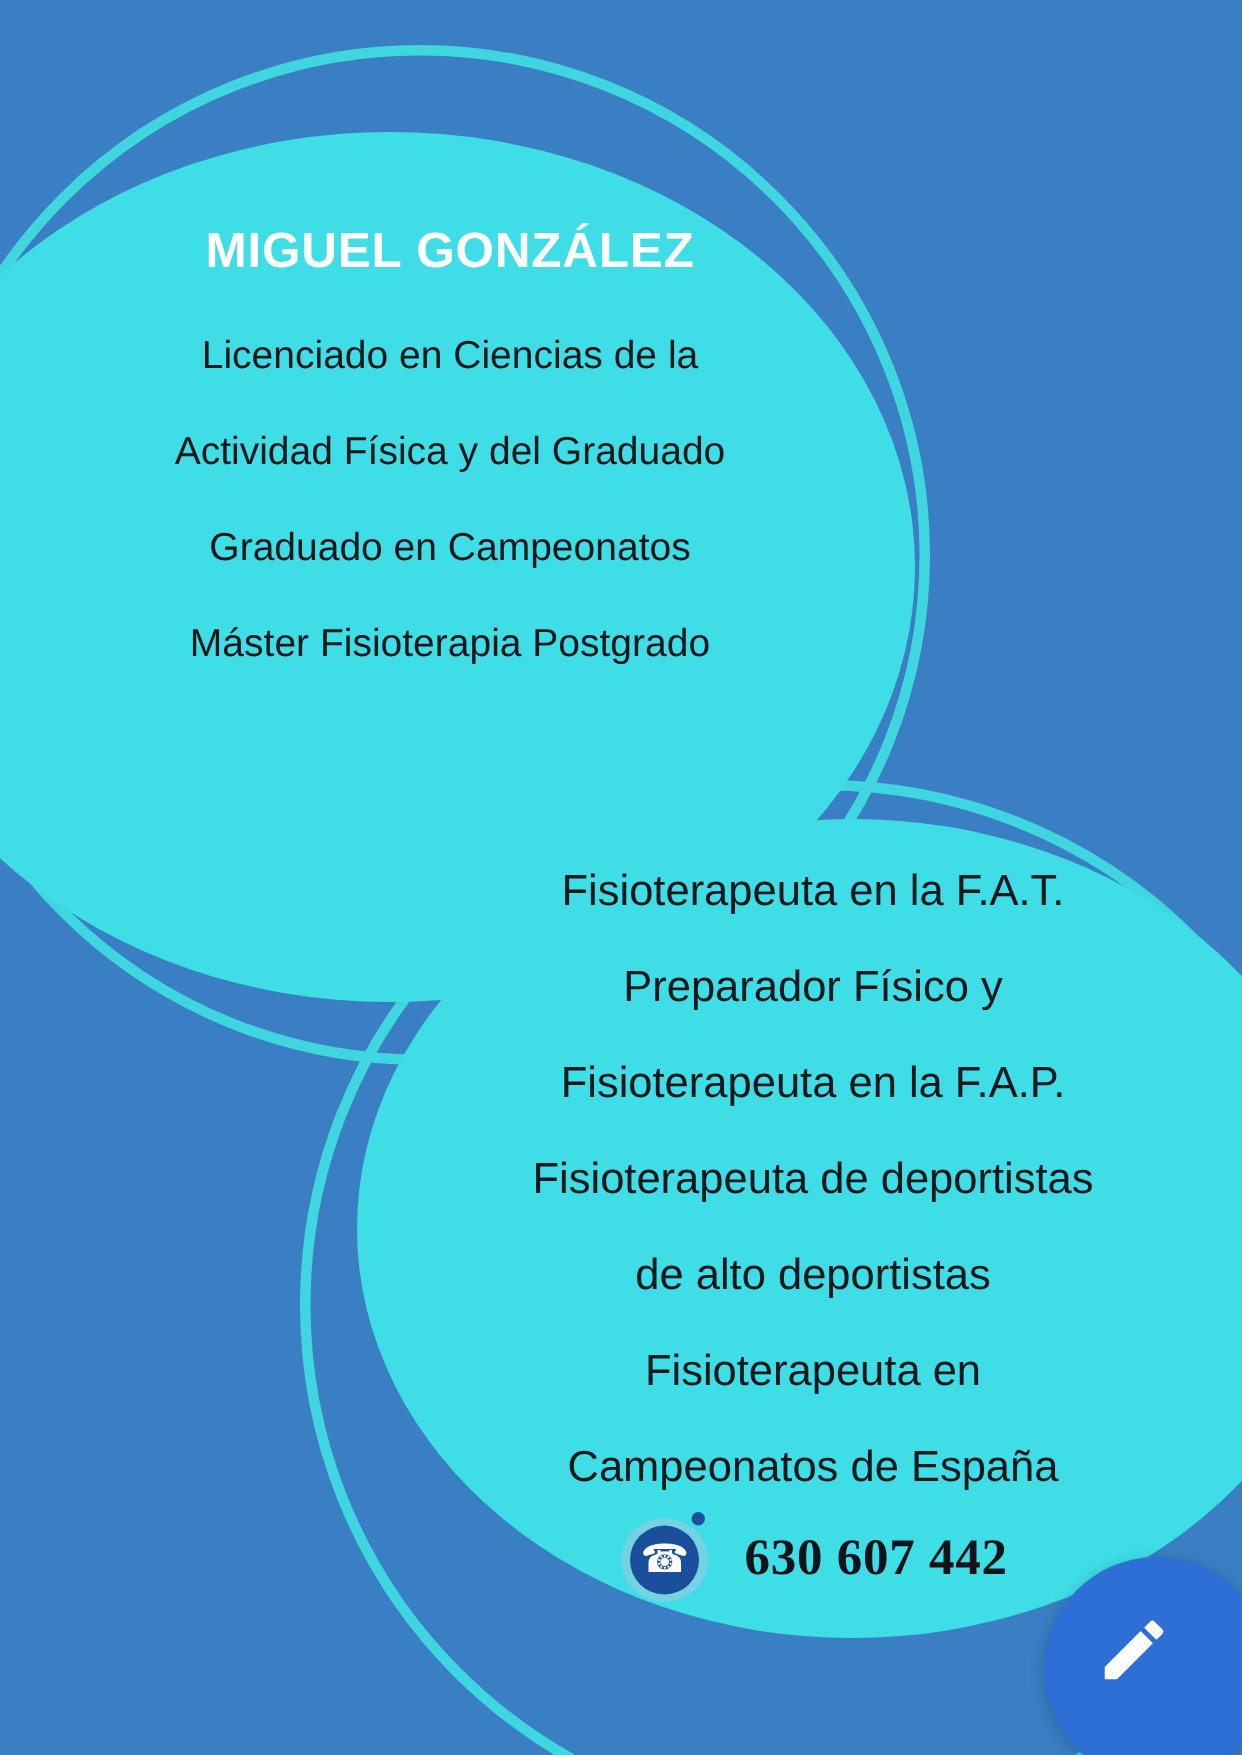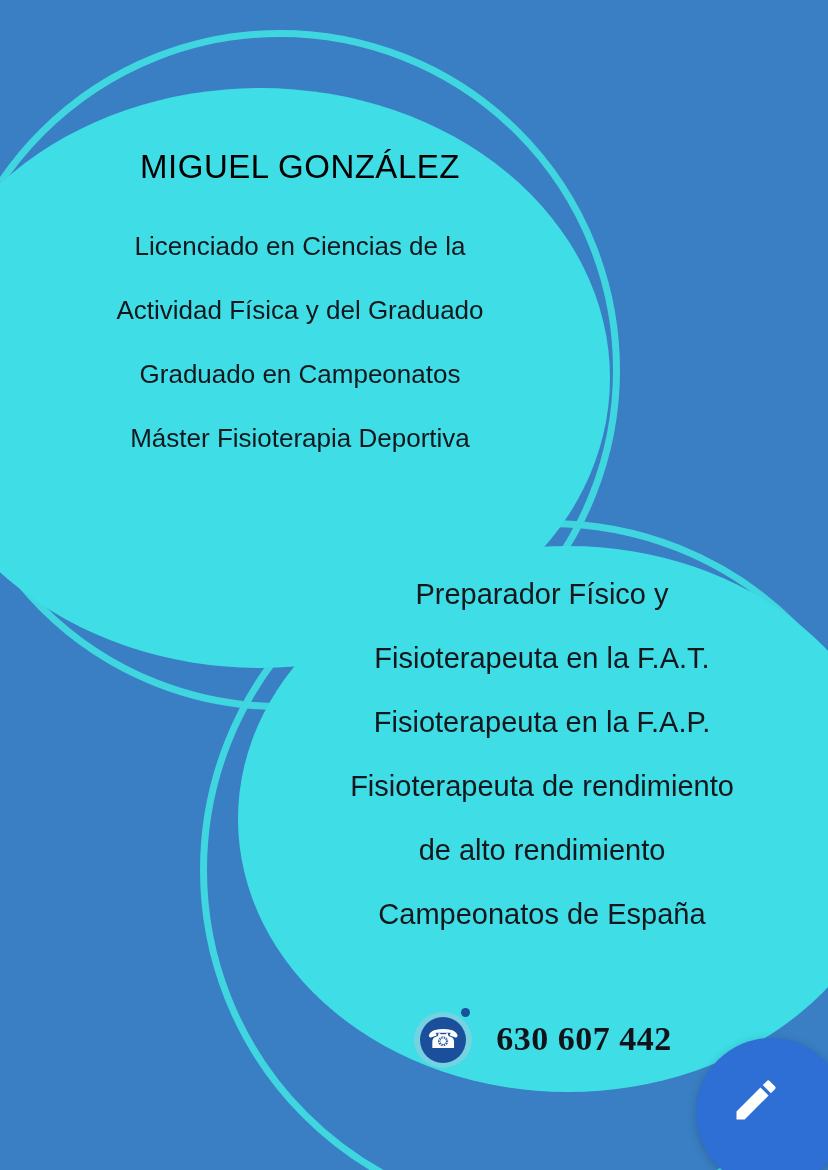--- a/index.html
+++ b/index.html
@@ -76,24 +76,24 @@
   }
   .block-bottom {
     left: 262px;
     top: 562px;
     width: 560px;
     text-align: center;
   }
 
   .name {
     font-size: 33px;
-    font-weight: normal;
+    font-weight: bold;
     letter-spacing: 0.5px;
-    margin-bottom: 28px;
-    color: #000000;
+    margin-bottom: 18px;
+    color: #ffffff;
   }
   .line {
     font-size: 26px;
     line-height: 64px;
     color: #14181d;
     white-space: nowrap;
   }
   .block-bottom .line {
     font-size: 29px;
   }
@@ -187,29 +187,30 @@
   <div class="ring ring-bottom"></div>
 
   <div class="blob blob-top"></div>
   <div class="blob blob-bottom"></div>
 
   <div class="text-block block-top">
     <div class="name">MIGUEL GONZÁLEZ</div>
     <div class="line">Licenciado en Ciencias de la</div>
     <div class="line">Actividad Física y del Graduado</div>
     <div class="line">Graduado en Campeonatos</div>
-    <div class="line">Máster Fisioterapia Deportiva</div>
+    <div class="line">Máster Fisioterapia Postgrado</div>
   </div>
 
   <div class="text-block block-bottom">
+    <div class="line">Fisioterapeuta en la F.A.T.</div>
     <div class="line">Preparador Físico y</div>
-    <div class="line">Fisioterapeuta en la F.A.T.</div>
     <div class="line">Fisioterapeuta en la F.A.P.</div>
-    <div class="line">Fisioterapeuta de rendimiento</div>
-    <div class="line">de alto rendimiento</div>
+    <div class="line">Fisioterapeuta de deportistas</div>
+    <div class="line">de alto deportistas</div>
+    <div class="line">Fisioterapeuta en</div>
     <div class="line">Campeonatos de España</div>
   </div>
 
   <div class="phone-row">
     <span class="phone-icon">
       <span class="halo"></span>
       <span class="dot"></span>
       <span class="disc">
         <span class="glyph">☎</span>
       </span>

